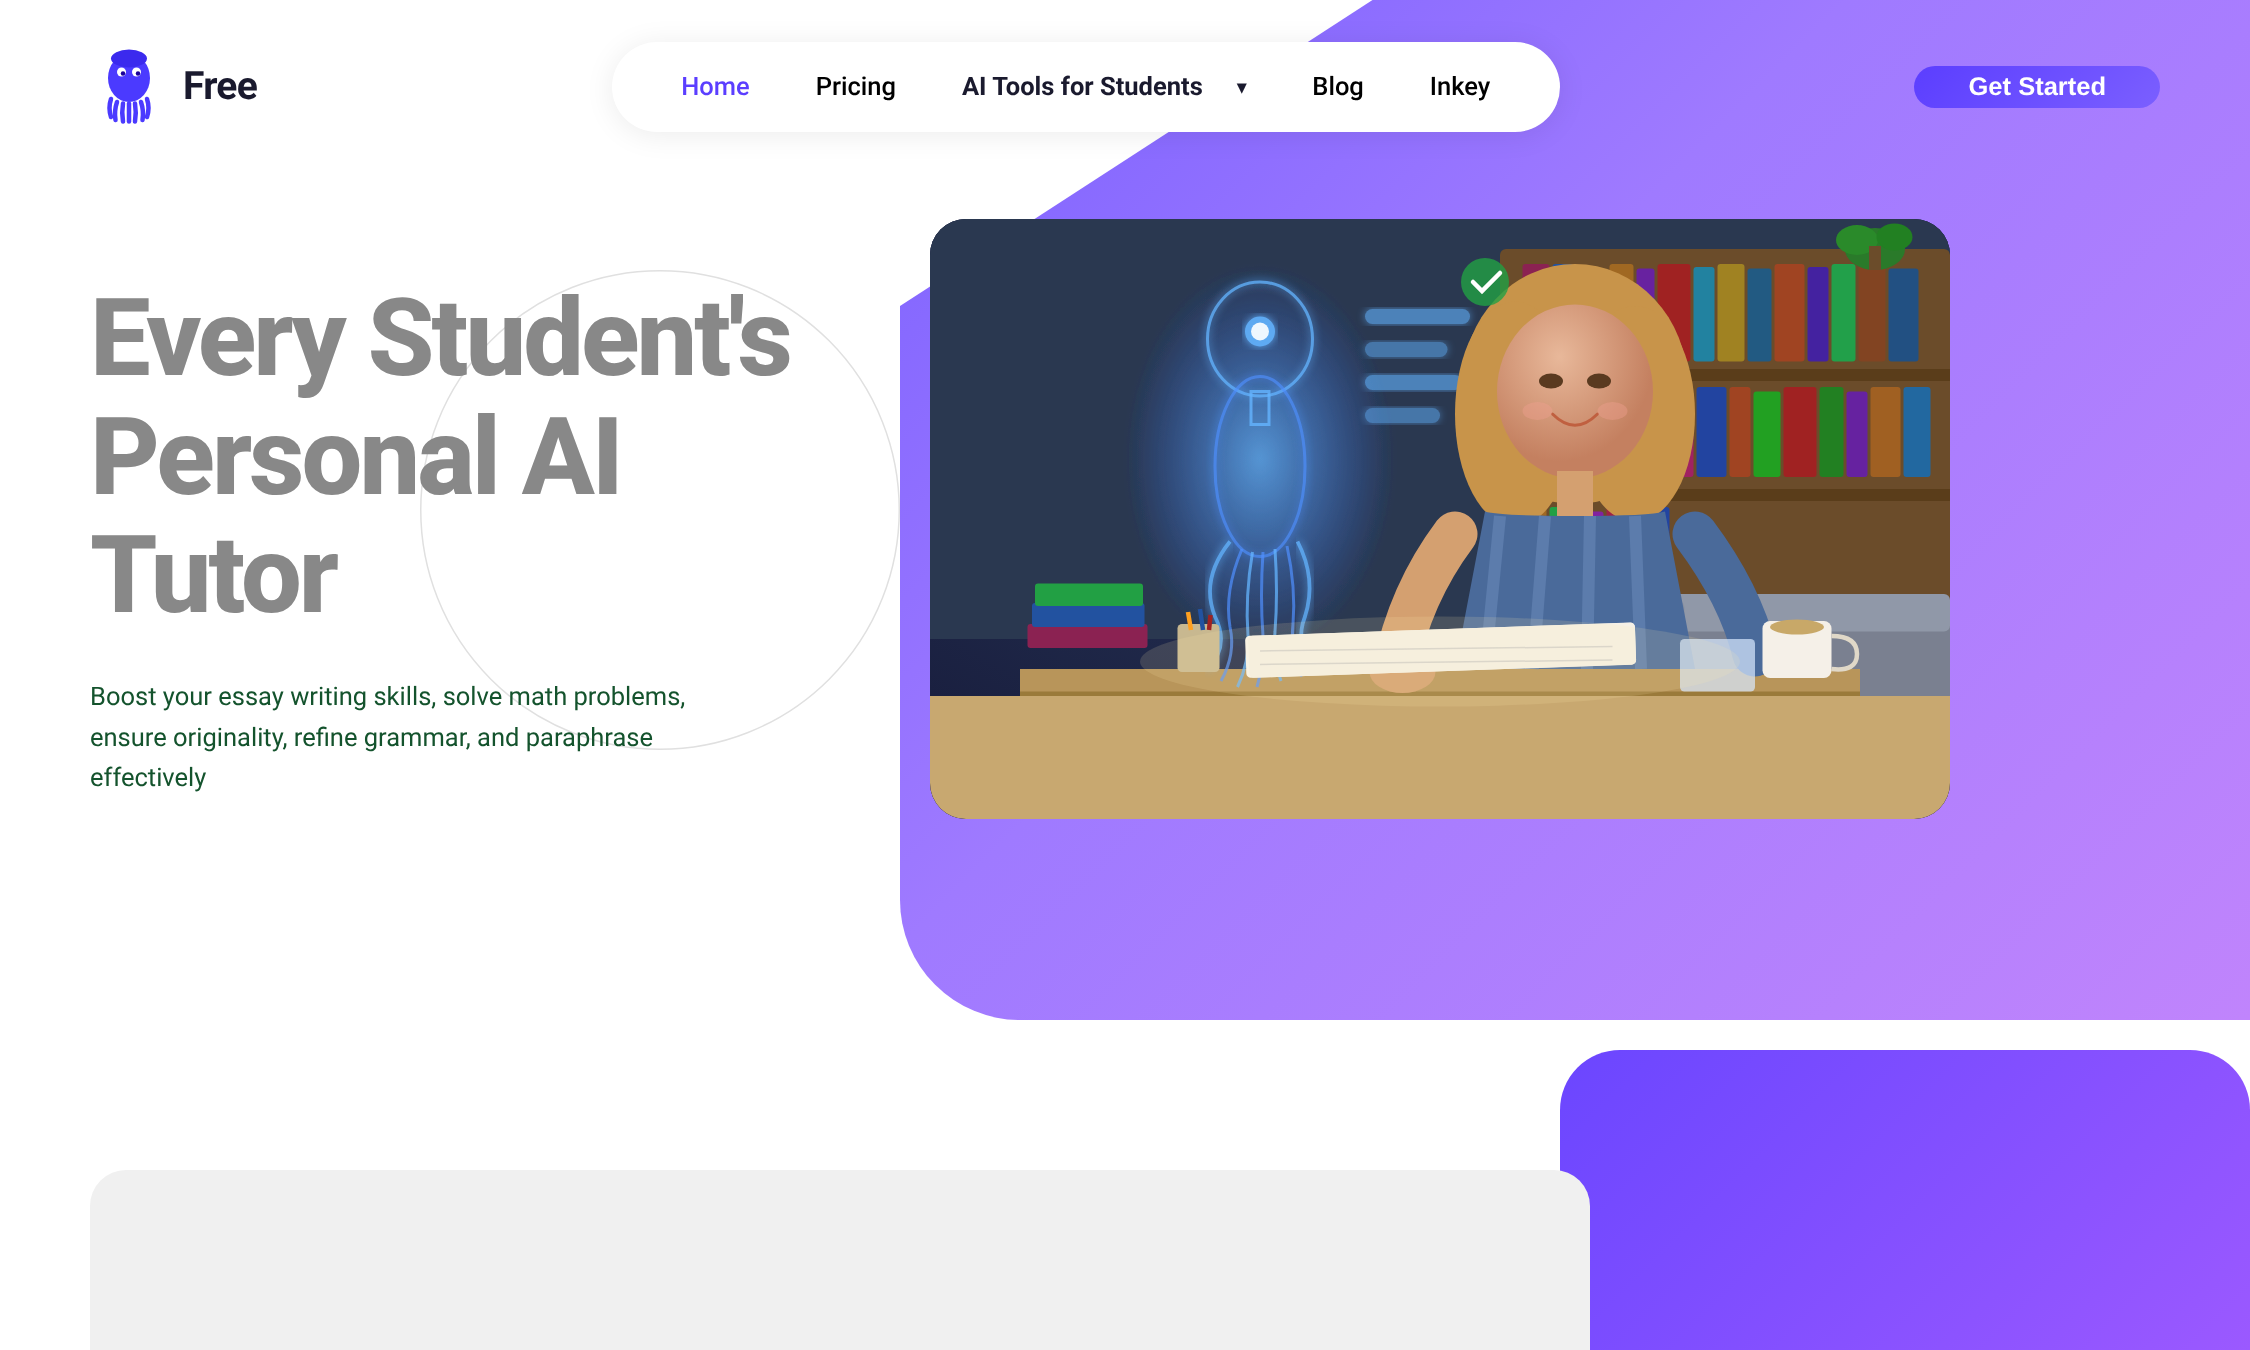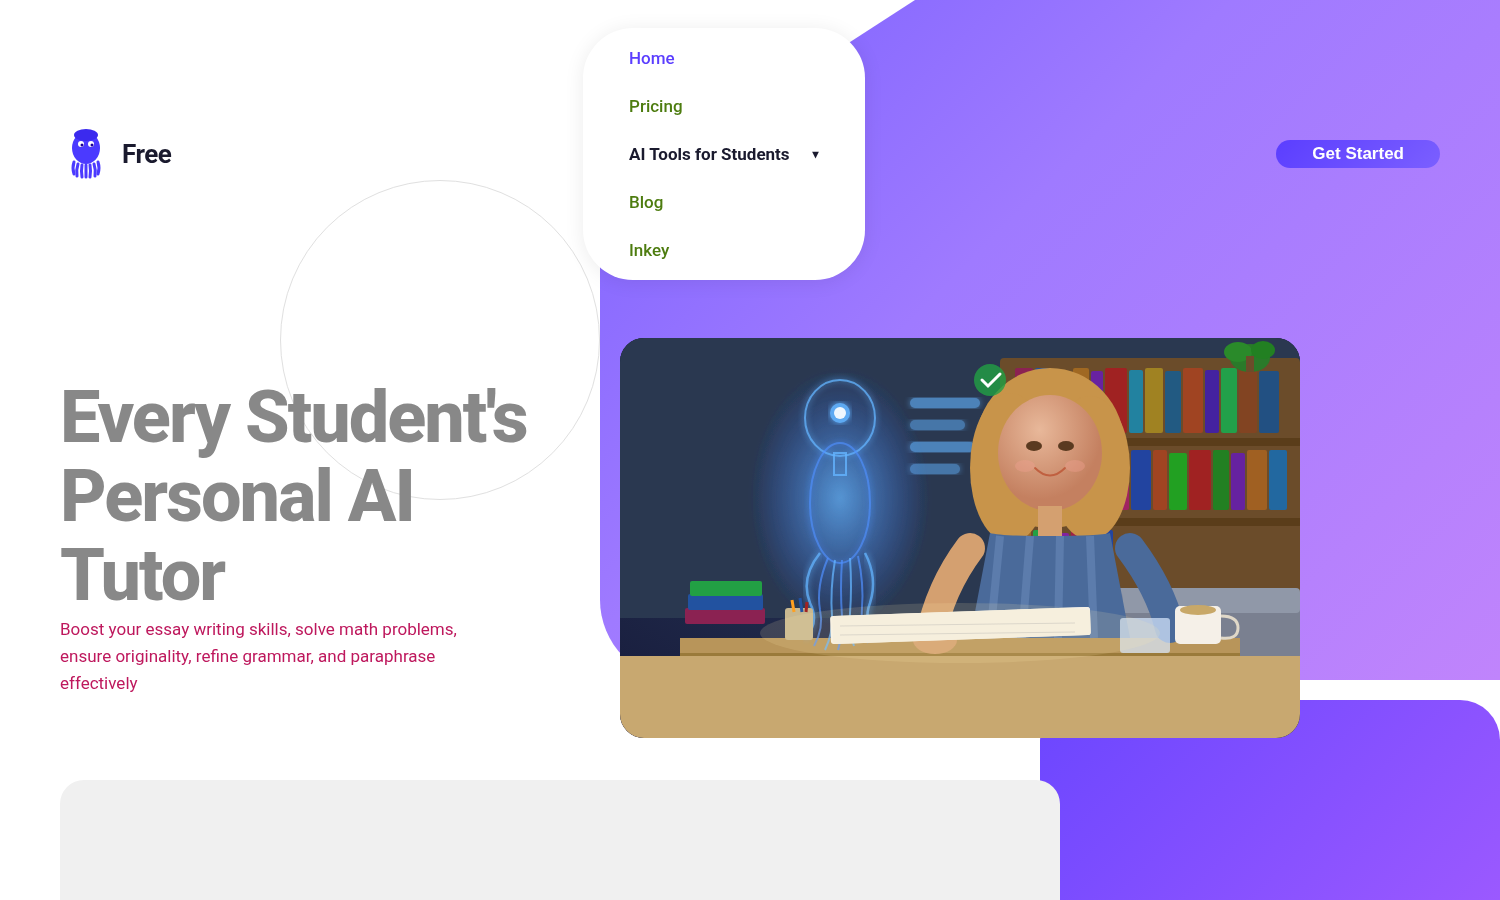--- a/index.html
+++ b/index.html
@@ -73,36 +73,35 @@
 
     .logo-text {
       font-size: 26px;
       font-weight: 700;
       color: #1a1a2e;
       letter-spacing: -0.5px;
     }
 
     nav {
       display: flex;
-      align-items: flex-start;
+      align-items: flex-end;
       background: #ffffff;
       border-radius: 50px;
       padding: 10px 28px;
       gap: 8px;
       box-shadow: 0 2px 20px rgba(0,0,0,0.08);
-      flex-direction: column;
     }
 
     .nav-item {
       padding: 10px 18px;
       border-radius: 30px;
       font-size: 17px;
       font-weight: 500;
       cursor: pointer;
-      color: #4d7c0f;
+      color: #000000;
       white-space: nowrap;
     }
 
     .nav-item.active {
       color: #5B3EFF;
     }
 
     .nav-item.bold {
       font-weight: 700;
       color: #1a1a2e;
@@ -142,25 +141,26 @@
       flex: 0 0 520px;
       padding-top: 30px;
     }
 
     .hero-title {
       font-size: 72px;
       font-weight: 800;
       color: #888;
       line-height: 1.1;
       letter-spacing: -2px;
+      margin-bottom: 28px;
     }
 
     .hero-subtitle {
       font-size: 17px;
-      color: #be185d;
+      color: #14532d;
       line-height: 1.6;
       max-width: 440px;
       margin-bottom: 48px;
     }
 
     .cta-btn {
       background: linear-gradient(135deg, #5B3EFF 0%, #7B5FFF 100%);
       color: #fff;
       border: none;
       border-radius: 50px;

